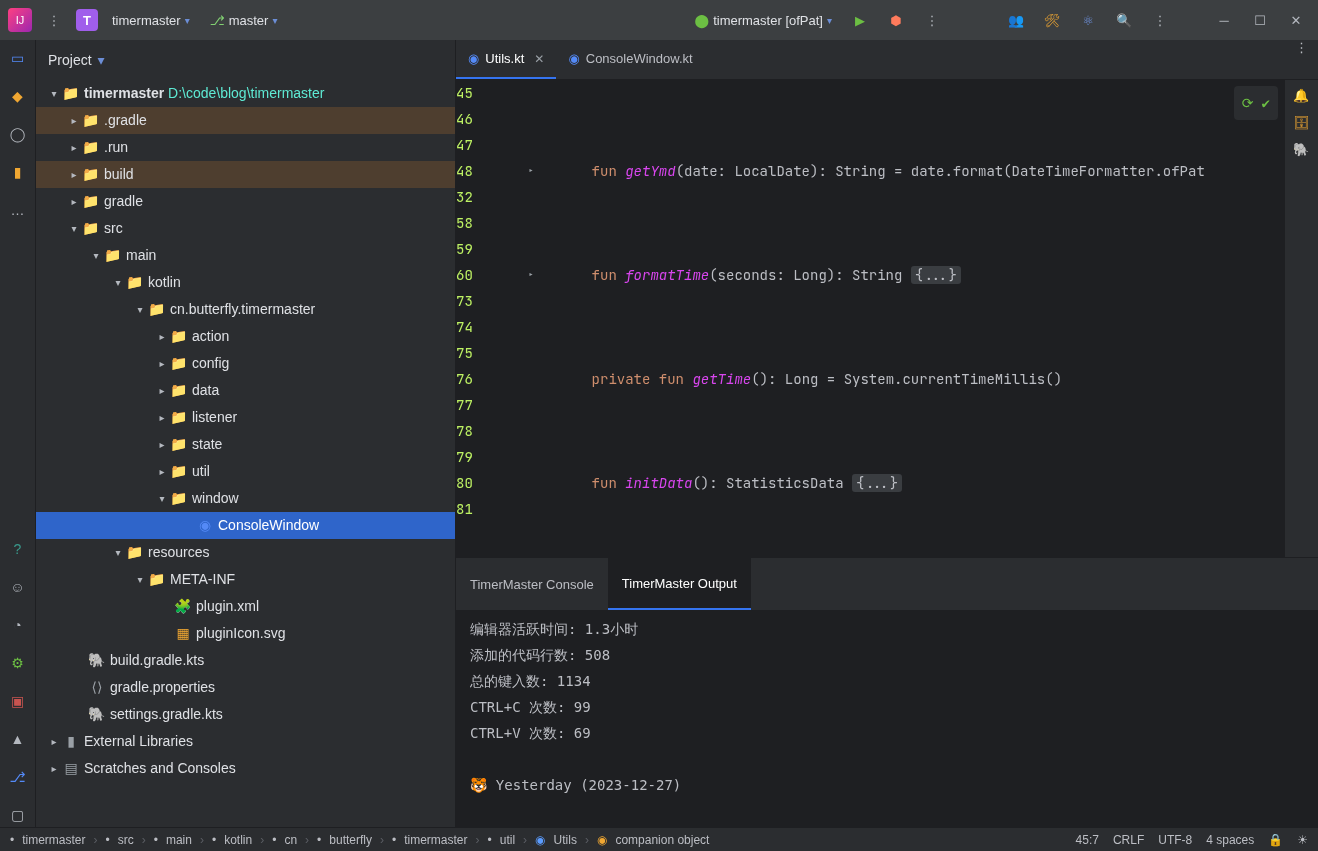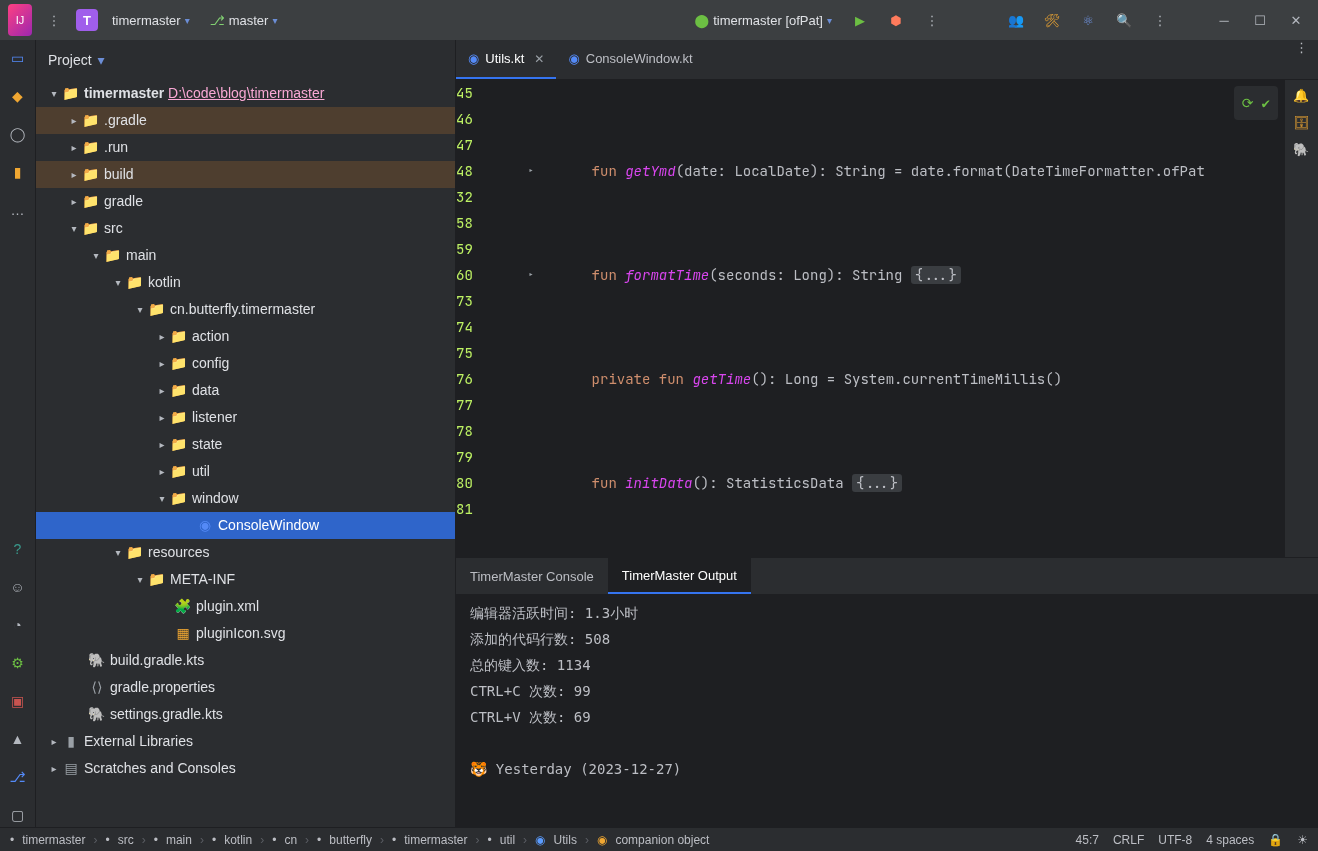--- a/index.html
+++ b/index.html
@@ -15,21 +15,21 @@
   flex-direction: column;
 }
 .titlebar {
   height: 40px;
   background: #3c3f41;
   display: flex;
   align-items: center;
   padding: 0 8px;
   gap: 8px;
 }
-.titlebar .logo { width: 24px; height: 32px; background: linear-gradient(135deg,#ff4081,#9c27b0); border-radius: 4px; display:flex;align-items:center;justify-content:center;color:#fff;font-size:11px;font-weight:normal;}
+.titlebar .logo { width: 24px; height: 24px; background: linear-gradient(135deg,#ff4081,#9c27b0); border-radius: 4px; display:flex;align-items:center;justify-content:center;color:#fff;font-size:11px;font-weight:normal;}
 .titlebar .proj-badge { width: 22px; height: 22px; background: #a05eeb; border-radius: 4px; display:flex;align-items:center;justify-content:center;color:#fff;font-weight:bold;}
 .titlebar .item { display:flex; align-items:center; gap:4px; padding:4px 6px; color:#dfe1e5; }
 .titlebar .chev { color:#6c8ed6; font-size:10px; }
 .titlebar .spacer { flex:1; }
 .titlebar .icon-btn { width:28px;height:28px;display:flex;align-items:center;justify-content:center;color:#b4b8bf; }
 .titlebar .branch-ic { color:#82d172; }
 .titlebar .run-ic { color:#6cbf43; }
 .titlebar .bug-ic { color:#ff7b5c; }
 .main-area { flex:1; display:flex; overflow:hidden; }
 .left-gutter { width:36px; background:#2b2d30; border-right:1px solid #1e1f22; display:flex; flex-direction:column; align-items:center; padding-top:6px; gap:14px; }
@@ -39,21 +39,21 @@
 .panel-header .chev { color:#6c8ed6; }
 .tree { flex:1; overflow:auto; font-size:14px; line-height:27px; }
 .tree-row { display:flex; align-items:center; height:27px; white-space:nowrap; padding-right:8px; }
 .tree-row.selected { background:#2f65ca; color:#fff; }
 .tree-row.hl { background:#4e3e2f; }
 .tree-row .arrow { width:16px; text-align:center; font-size:10px; color:#b4b8bf; }
 .tree-row .arrow.down::before { content:"▾"; }
 .tree-row .arrow.right::before { content:"▸"; }
 .tree-row .icon { width:18px; text-align:center; margin-right:4px; }
 .tree-row .label { color:#dfe1e5; }
-.tree-row .label.dim { color:#f9a8d4;text-decoration:underline; }
+.tree-row .label.dim { color:#5eead4; }
 .tree-row.selected .label { color:#fff; }
 .folder-ic { color:#ced0d6; }
 .folder-ic.blue { color:#5b9cff; }
 .folder-ic.orange { color:#e08d49; }
 .folder-ic.yellow { color:#c9a959; }
 .file-ic { color:#9aa0a6; }
 .editor-zone { flex:1; display:flex; flex-direction:column; overflow:hidden; background:#1e1f22; }
 .editor-tabs { height:40px; display:flex; align-items:stretch; background:#2b2d30; border-bottom:1px solid #1e1f22; }
 .etab { display:flex; align-items:center; gap:6px; padding:0 12px; color:#bcbec4; border-bottom:2px solid transparent; }
 .etab.active { border-bottom-color:#3574f0; color:#fff; }
@@ -61,21 +61,21 @@
 .editor-split { flex:1; display:flex; overflow:hidden; }
 .editor-body { flex:1; display:flex; overflow:hidden; font-family:"JetBrains Mono",Consolas,monospace; font-size:14px; line-height:26px; position:relative; }
 .gutter-nums { width:72px; text-align:left; padding-right:14px; color:#bef264; background:#1e1f22; user-select:none; }
 .gutter-fold { width:18px; background:#1e1f22; color:#9aa0a6; font-size:10px; }
 .code { flex:1; padding-left:12px; white-space:pre; color:#bcbec4; overflow:hidden; }
 .kw { color:#cf8e6d; }
 .fn { color:#d946ef; font-style:italic; }
 .fold { background:#3a3d41; border-radius:3px; padding:0 4px; }
 .editor-right-gutter { width:34px; background:#2b2d30; border-left:1px solid #1e1f22; display:flex; flex-direction:column; align-items:center; padding-top:8px; gap:12px; }
 .bottom-panel { height:270px; border-top:1px solid #1e1f22; background:#1e1f22; display:flex; flex-direction:column; }
-.bp-tabs { height:36px; display:flex; align-items:center; background:#2b2d30; }
+.bp-tabs { height:52px; display:flex; align-items:center; background:#2b2d30; }
 .bptab { padding:0 14px; height:100%; display:flex; align-items:center; color:#bcbec4; }
 .bptab.active { background:#1e1f22; color:#fff; border-bottom:2px solid #3574f0; }
 .bp-content { flex:1; padding:6px 14px; font-family:Consolas,monospace; font-size:14px; line-height:26px; color:#bcbec4; overflow:auto; }
 .statusbar { height:24px; background:#2b2d30; border-top:1px solid #1e1f22; display:flex; align-items:center; padding:0 10px; font-size:12px; color:#bcbec4; gap:8px; }
 .statusbar .sep { color:#5a5d63; }
 .statusbar .crumb-ic { color:#5b9cff; }
 .statusbar .right { margin-left:auto; display:flex; gap:14px; }
 .check-ic { color:#6cbf43; }
 .topright-overlay { position:absolute; top:6px; right:6px; display:flex; gap:8px; background:#2b2d30; padding:4px 8px; border-radius:4px; }
 </style>

